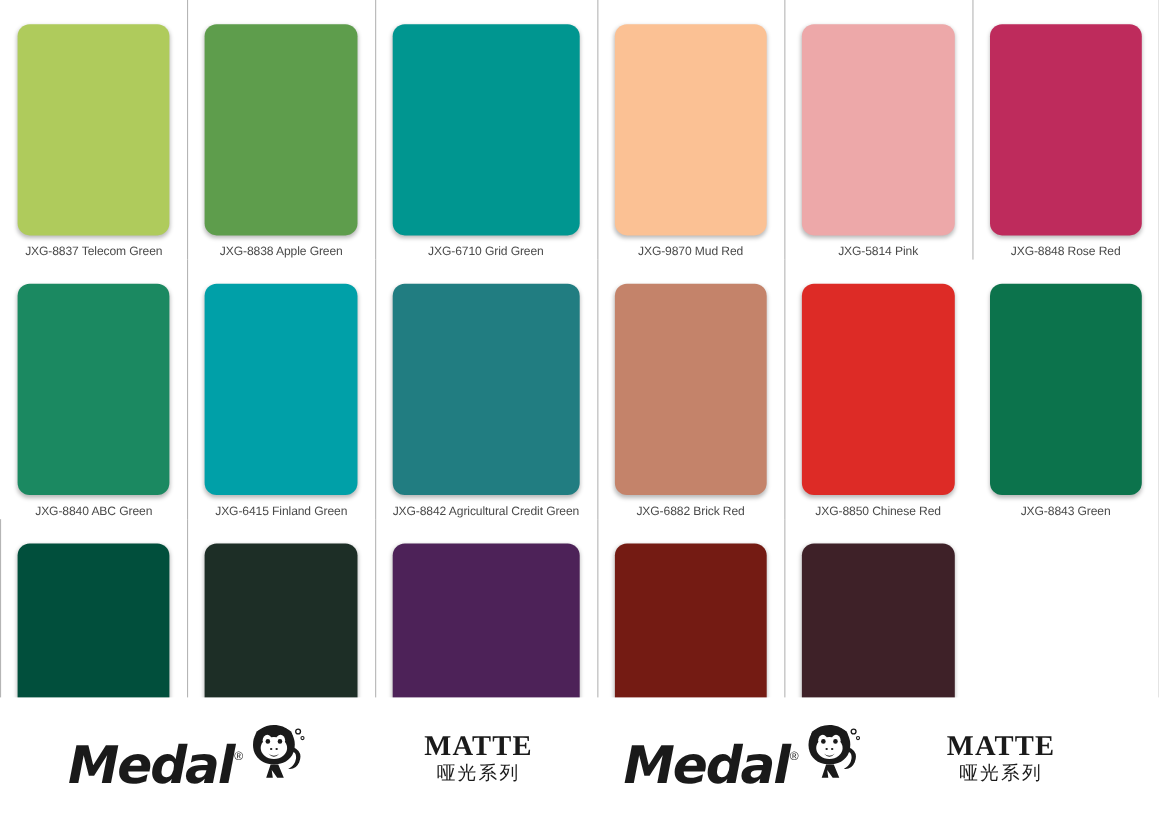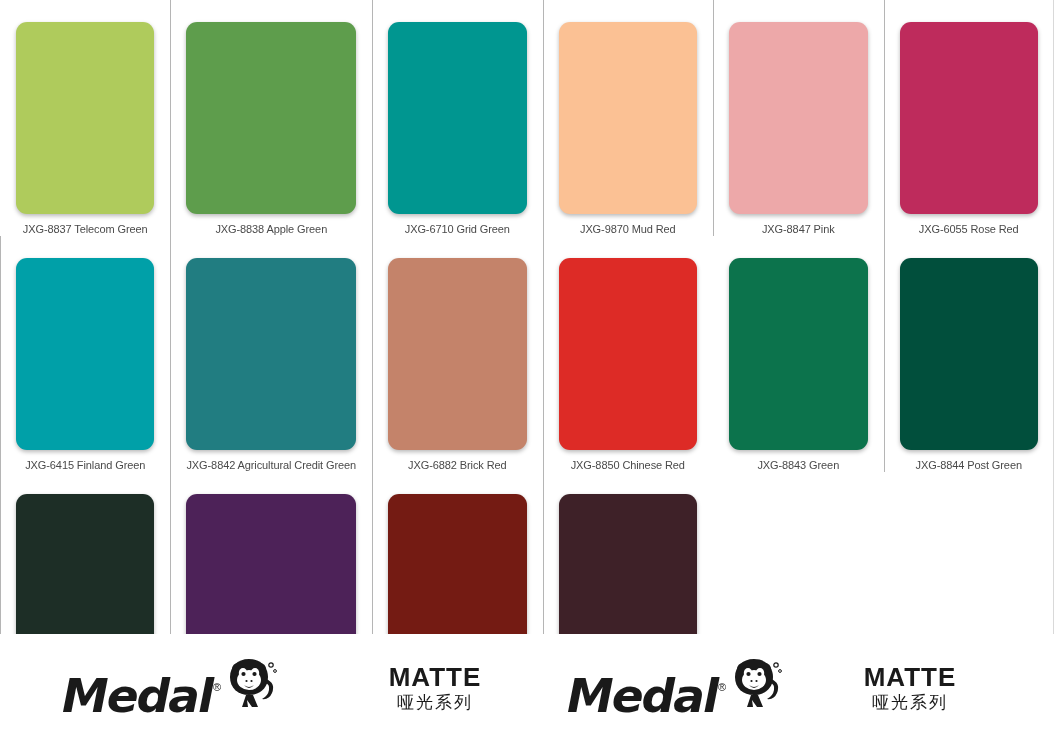--- a/index.html
+++ b/index.html
@@ -104,21 +104,21 @@
   }
   .monkey{margin-left:1px;margin-bottom:2px;}
 
   
   .matte-logo{
     display:flex;
     flex-direction:column;
     align-items:center;
   }
   .matte-word{
-    font-family:Liberation Sans, sans-serif;
+    font-family:Liberation Serif, serif;
     font-weight:bold;
     font-size:26px;
     line-height:27px;
     color:#1a1a1a;
     letter-spacing:1px;
     text-align:right;
   }
   .matte-cn{
     font-size:17px;
     line-height:20px;
@@ -144,25 +144,29 @@
       <div class="cell sep">
         <div class="chip" style="background: rgb(0, 150, 144);"></div>
         <div class="caption">JXG-6710 Grid Green</div>
       </div>
       <div class="cell sep">
         <div class="chip" style="background: rgb(251, 193, 148);"></div>
         <div class="caption">JXG-9870 Mud Red</div>
       </div>
       <div class="cell sep">
         <div class="chip" style="background: rgb(237, 168, 169);"></div>
-        <div class="caption">JXG-8847 Pink</div>
+        <div class="caption">JXG-5814 Pink</div>
       </div>
       <div class="cell sep">
         <div class="chip" style="background: rgb(190, 43, 92);"></div>
-        <div class="caption">JXG-6055 Rose Red</div>
+        <div class="caption">JXG-8848 Rose Red</div>
+      </div>
+      <div class="cell">
+        <div class="chip" style="background: rgb(27, 137, 97);"></div>
+        <div class="caption">JXG-8840 ABC Green</div>
       </div>
       <div class="cell sep">
         <div class="chip" style="background: rgb(0, 160, 168);"></div>
         <div class="caption">JXG-6415 Finland Green</div>
       </div>
       <div class="cell sep">
         <div class="chip" style="background: rgb(33, 125, 129);"></div>
         <div class="caption">JXG-8842 Agricultural Credit Green</div>
       </div>
       <div class="cell sep">

